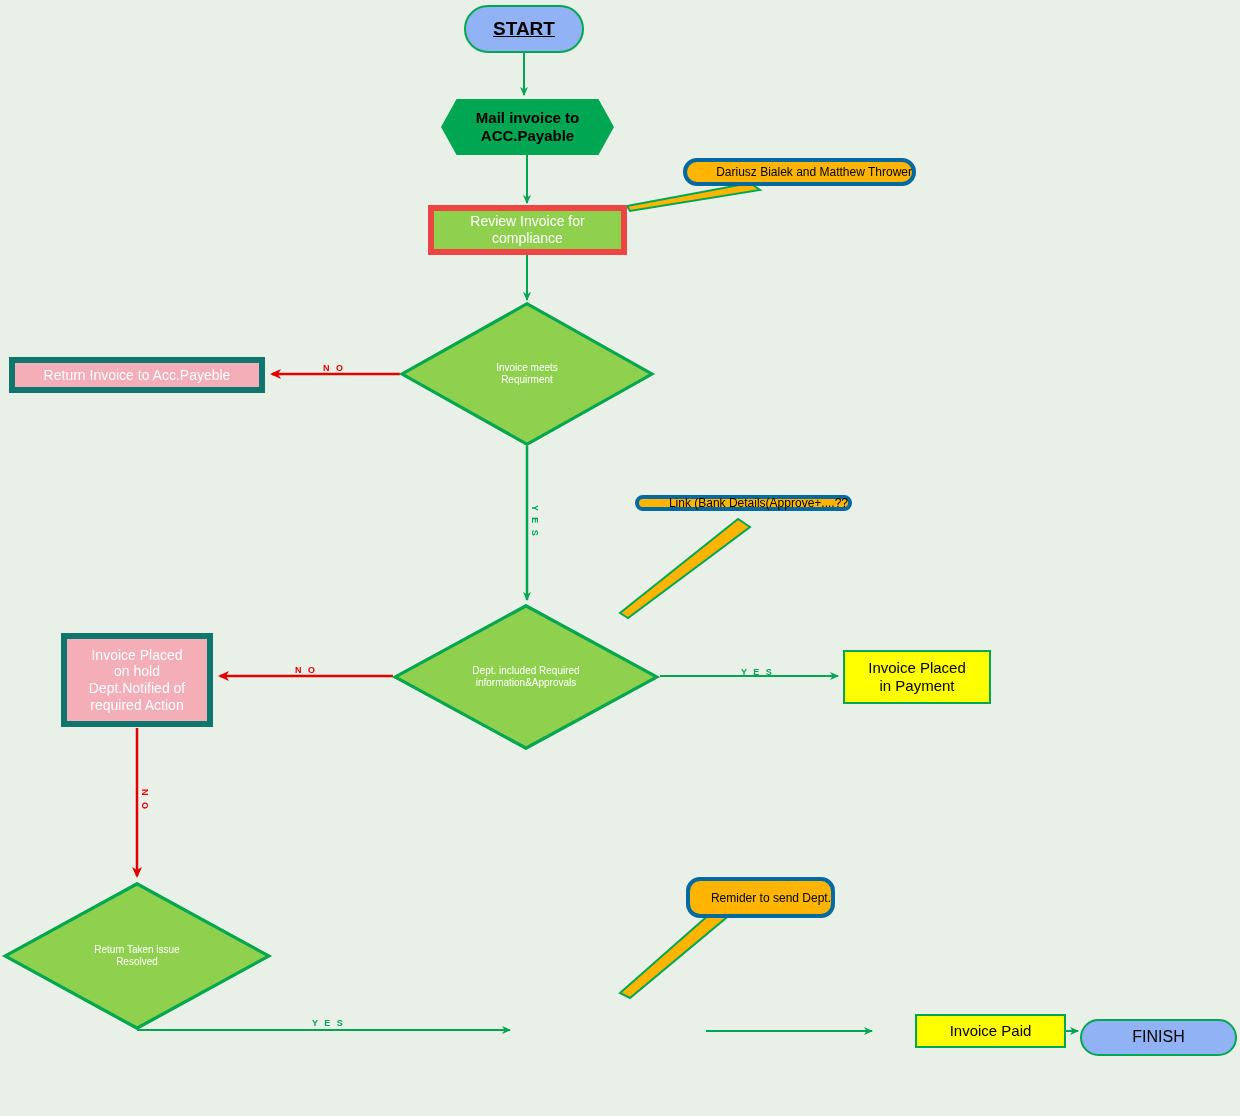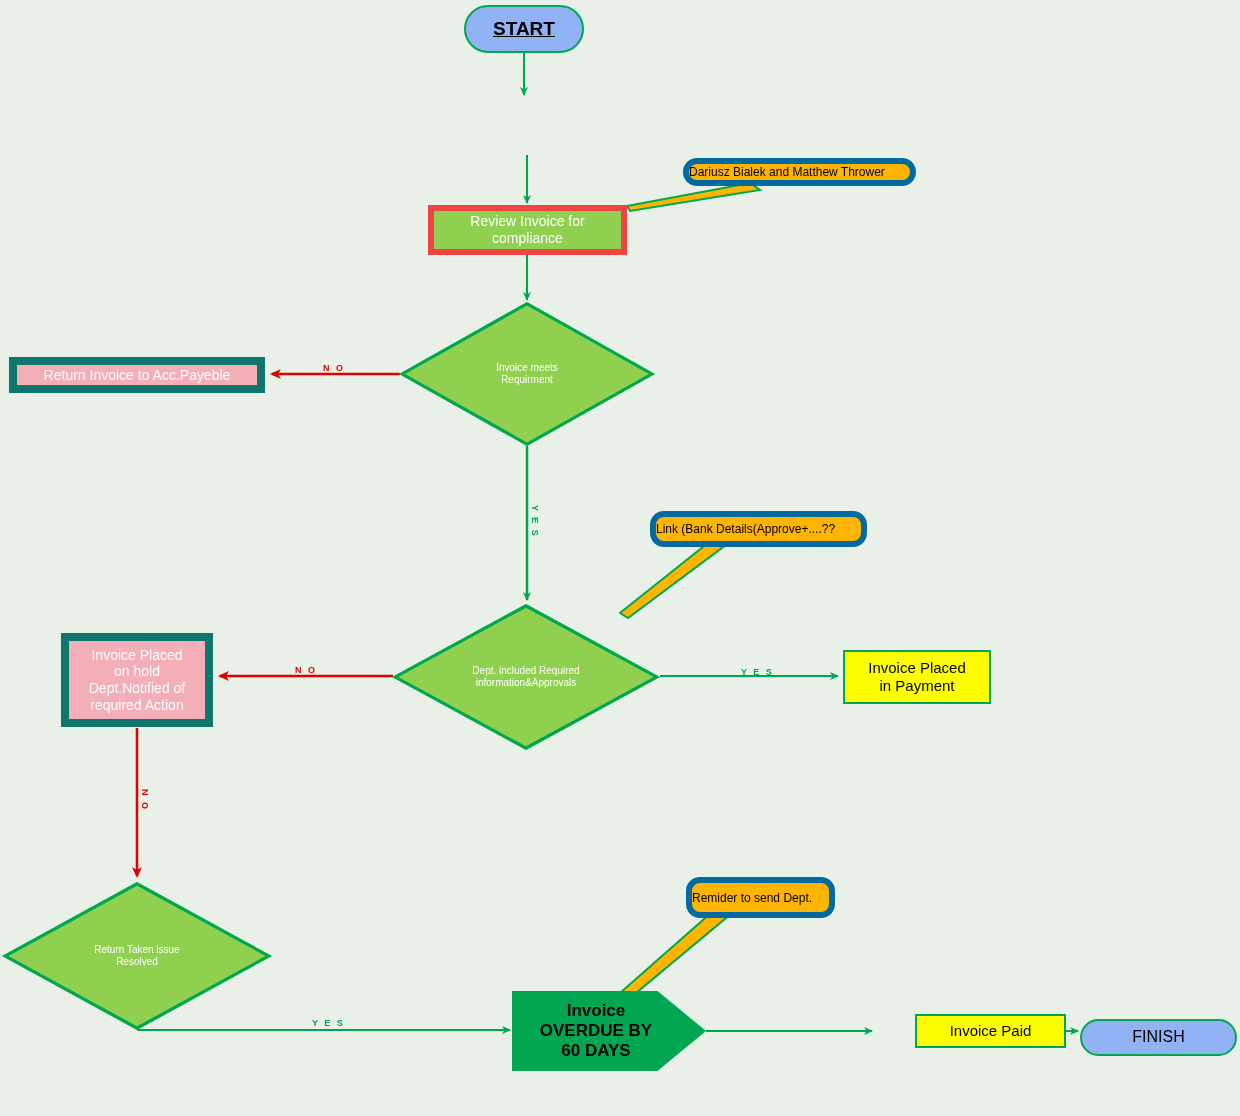--- a/index.html
+++ b/index.html
@@ -68,21 +68,21 @@
   .procbox {
     background: #8fd14f;
     border: 6px solid #ef4444;
     color: #ffffff;
     font-size: 14px;
   }
 
   
   .pinkbox {
     background: #f4aeb8;
-    border: 8px solid #0f766e;
+    border: 6px solid #0f766e;
     color: #ffffff;
     font-size: 14px;
   }
 
   
   .yellowbox {
     background: #ffff00;
     border: 2px solid #00a651;
     color: #000;
     font-size: 15px;
@@ -114,27 +114,27 @@
     font-size: 10px;
     text-align: center;
     line-height: 1.2;
     white-space: pre-line;
   }
 
   
   .callout {
     position: absolute;
     background: #ffb400;
-    border: 6px solid #0369a1;
+    border: 4px solid #0369a1;
     border-radius: 14px;
     color: #000;
     font-size: 12px;
     display: flex;
     align-items: center;
-    justify-content: flex-start;
+    justify-content: flex-end;
     box-sizing: border-box;
     z-index: 5;
   }
 
   
   .elabel {
     position: absolute;
     font-size: 9px;
     font-weight: bold;
     letter-spacing: 2px;
@@ -185,20 +185,24 @@
 
     <path d="M 627 206 L 750 183 L 760 190 L 630 211 Z" fill="#ffb400" stroke="#00a651" stroke-width="2"></path>
     <path d="M 620 613 L 738 519 L 750 527 L 628 618 Z" fill="#ffb400" stroke="#00a651" stroke-width="2"></path>
     <path d="M 620 993 L 720 905 L 732 913 L 630 998 Z" fill="#ffb400" stroke="#00a651" stroke-width="2"></path>
   </svg>
 
   <div class="node term" style="left:464px; top:5px; width:120px; height:48px;text-decoration:underline;">
     <span>START</span>
   </div>
 
+  <div class="node hexbox" style="left:441px; top:99px; width:173px; height:56px;">
+    <span>Mail invoice to
+ACC.Payable</span>
+  </div>
 
   <div class="node procbox" style="left:428px; top:205px; width:199px; height:50px;">
     <span>Review Invoice for
 compliance</span>
   </div>
 
   <div class="diamond" style="left:399px; top:302px; width:256px; height:144px;">
     <div class="shape"></div>
     <div class="edge"></div>
     <div class="dlabel">Invoice meets
@@ -228,39 +232,34 @@
 required Action</span>
   </div>
 
   <div class="diamond" style="left:2px; top:882px; width:270px; height:148px;">
     <div class="shape"></div>
     <div class="edge"></div>
     <div class="dlabel">Return Taken issue
 Resolved</div>
   </div>
 
-  <div class="node arrowbox" style="left:512px; top:991px; width:194px; height:80px;">
-    <span style="margin-right:26px;">Invoice
-OVERDUE BY
-60 DAYS</span>
-  </div>
 
   <div class="node yellowbox" style="left:873px; top:1014px; width:151px; height:34px;margin-left:42px;">
     <span>Invoice Paid</span>
   </div>
 
   <div class="node term plain" style="left:1080px; top:1013px; width:157px; height:37px;">
     <span>FINISH</span>
   </div>
 
   <div class="callout" style="left:683px; top:158px; width:233px; height:28px;">
     <span>Dariusz Bialek and Matthew Thrower</span>
   </div>
 
-  <div class="callout" style="left:650px; top:495px; width:217px; height:36px;margin-top:16px;">
+  <div class="callout" style="left:635px; top:495px; width:217px; height:16px;">
     <span>Link (Bank Details(Approve+....??</span>
   </div>
 
   <div class="callout" style="left:686px; top:877px; width:149px; height:41px;">
     <span>Remider to send Dept.</span>
   </div>
 
   <div class="elabel no" style="left:323px; top:363px;">N O</div>
 
   <div class="elabel yes vert" style="left:530px; top:505px;">Y E S</div>

